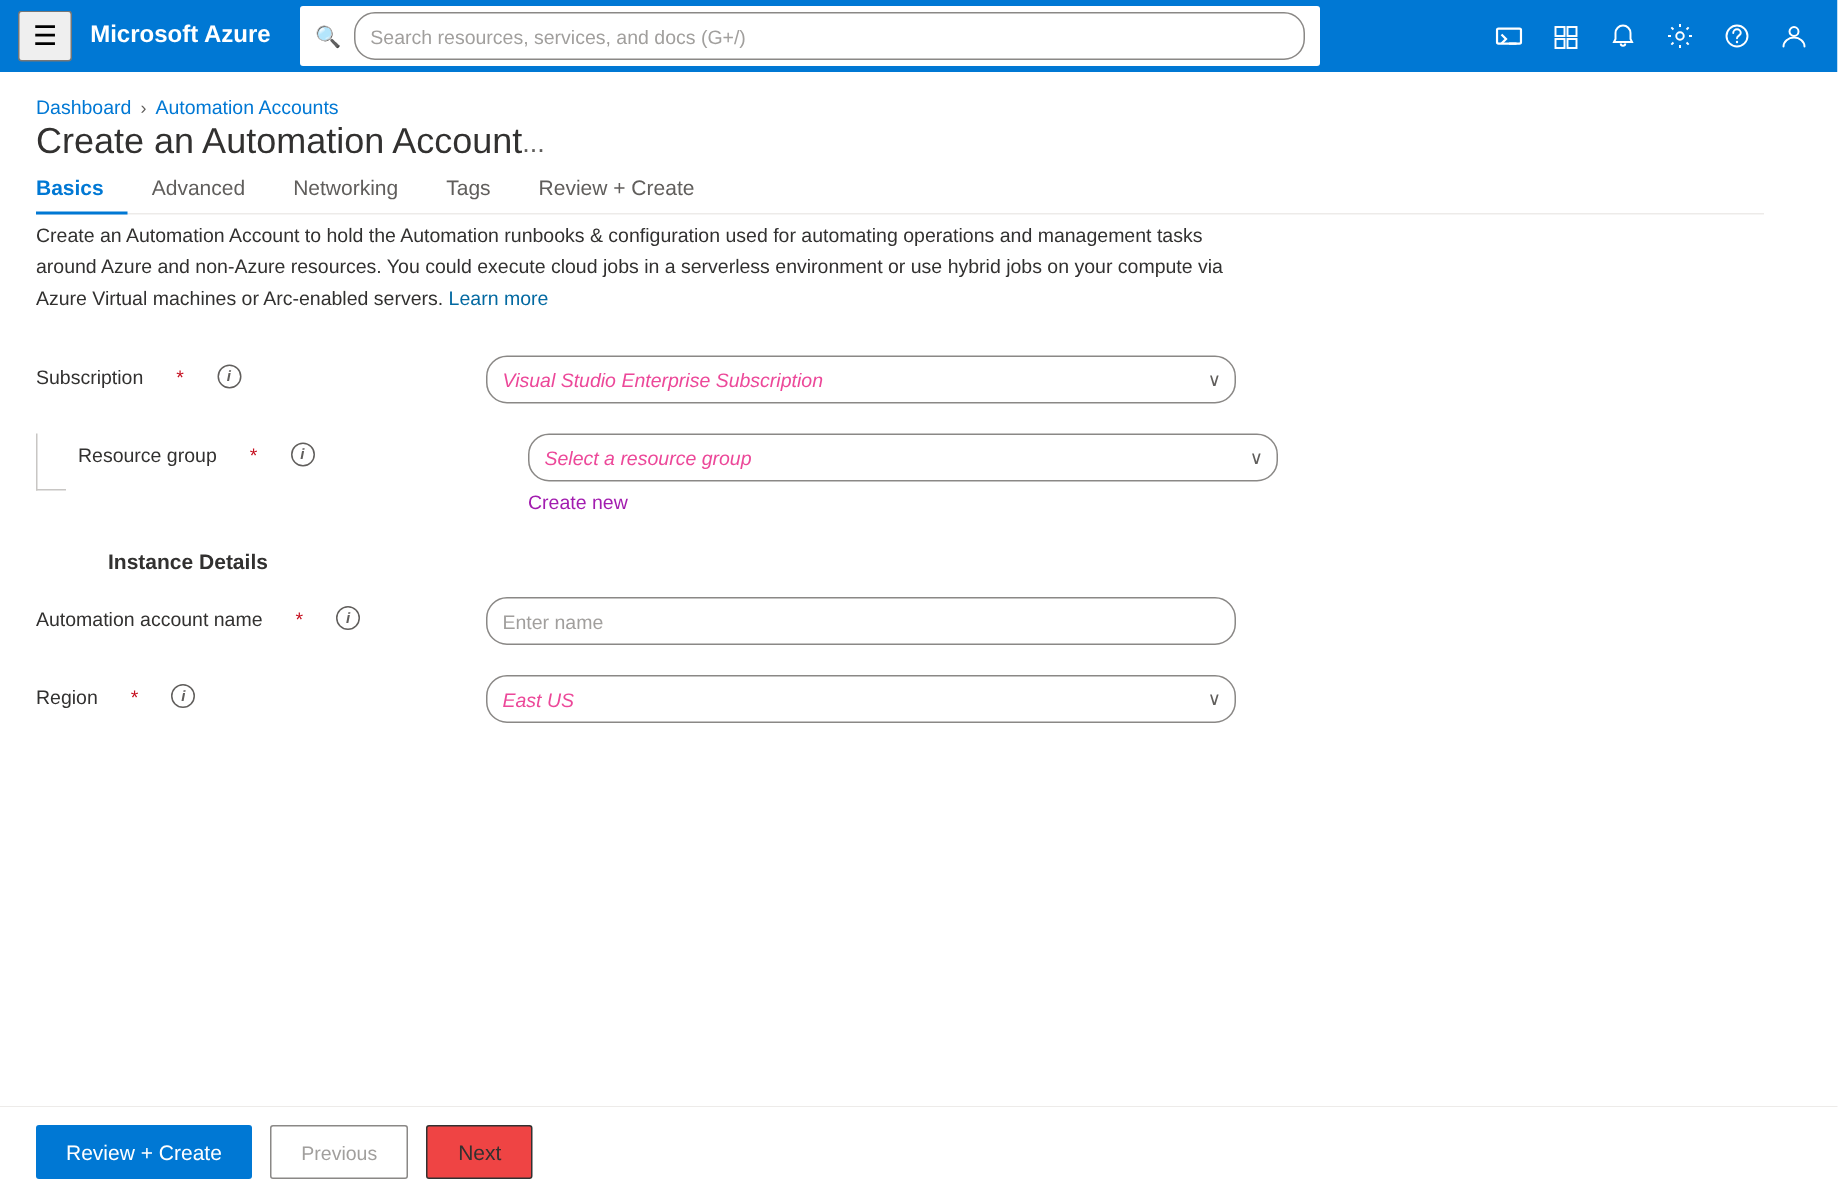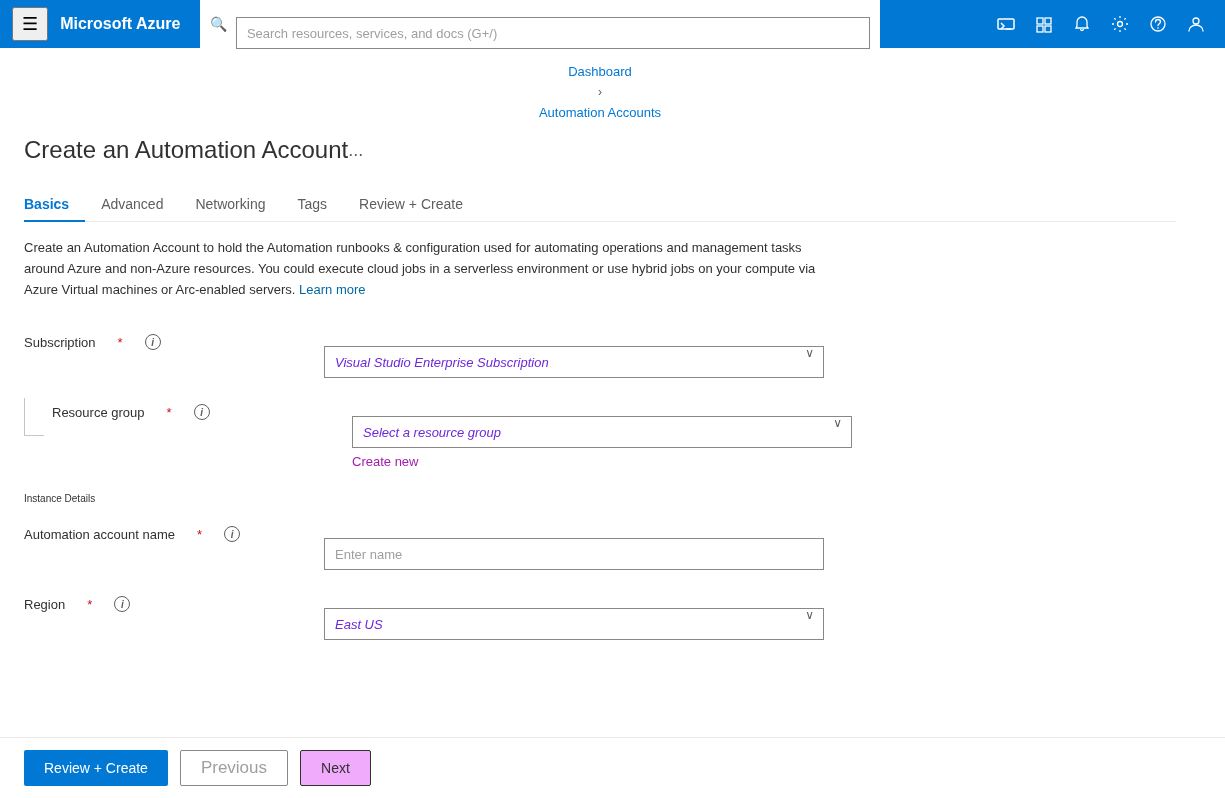--- a/index.html
+++ b/index.html
@@ -40,40 +40,40 @@
 
     
     .page-content {
       padding: 16px 24px;
       max-width: 1200px;
     }
 
     
     .breadcrumb {
       display: flex; align-items: center; gap: 6px;
-      font-size: 13px; color: #0078d4; margin-bottom: 16px; flex-direction: column;
+      font-size: 13px; color: #0078d4; margin-bottom: 2px;
     }
     .breadcrumb a { color: #0078d4; text-decoration: none; }
     .breadcrumb-sep { color: #605e5c; font-size: 12px; }
 
     
     .page-title-row {
-      display: flex; align-items: center; margin-bottom: 24px;
+      display: flex; align-items: center; 
     }
     .page-title {
       font-size: 24px; font-weight: 300; color: #323130;
     }
     .page-title-more {
       color: #605e5c; font-size: 18px; cursor: pointer;
     }
 
     
     .tabs {
       display: flex; gap: 0; border-bottom: 1px solid #edebe9;
-      margin-bottom: 16px;
+      margin-bottom: 4px;
     }
     .tab {
       padding: 8px 16px; cursor: pointer; font-size: 14px;
       color: #605e5c; border-bottom: 2px solid transparent;
       margin-bottom: -1px; white-space: nowrap;
     }
     .tab:first-child { padding-left: 0; }
     .tab.active {
       color: #0078d4; border-bottom: 2px solid #0078d4; font-weight: 600;
     }
@@ -109,69 +109,68 @@
     .form-field-col { flex: 1; max-width: 500px; }
 
     
     .rg-indent {
       display: flex; align-items: flex-start; margin-bottom: 20px;
     }
     .rg-content { display: flex; align-items: flex-start; flex: 1; }
 
     select, input[type="text"] {
       width: 100%; padding: 5px 10px; font-size: 13px;
-      border: 1px solid #8a8886; border-radius: 0;
-      background: #fff; color: #6d28d9; outline: none;
+      border: 1px solid #8a8886; border-radius: 14px;
+      background: #fff; color: #ec4899; outline: none;
       height: 32px;
-      margin-top: 18px;
     }
     select { appearance: none; -webkit-appearance: none; cursor: pointer; }
     .select-wrapper {
       position: relative; width: 100%;
     }
     .select-wrapper select { padding-right: 30px; font-style: italic; }
     .select-arrow {
       position: absolute; right: 10px; top: 50%; transform: translateY(-50%);
       pointer-events: none; color: #605e5c; font-size: 12px;
     }
     input[type="text"]::placeholder { color: #a19f9d; }
 
     .create-new-link {
       display: inline-block; margin-top: 6px;
       color: #a21caf; font-size: 13px; cursor: pointer; text-decoration: none;
     }
 
     
     .section-heading {
-      font-size: 10px; font-weight: 400; color: #323130;
-      margin-bottom: 16px; margin-top: 8px;
+      font-size: 14px; font-weight: 700; color: #323130;
+      margin-bottom: 16px; margin-top: 8px; margin-left: 48px;
     }
 
     
     .bottom-bar {
       position: fixed; bottom: 0; left: 0; right: 0;
       background: #fff;
       border-top: 1px solid #edebe9;
       padding: 12px 24px;
       display: flex; align-items: center; gap: 12px;
     }
     .btn-primary {
       background: #0078d4; color: #fff; border: none;
       padding: 6px 20px; font-size: 14px; cursor: pointer;
       border-radius: 2px; height: 36px;
     }
     .btn-secondary {
       background: #fff; color: #323130;
       border: 1px solid #8a8886;
-      padding: 6px 20px; font-size: 17px; cursor: pointer;
+      padding: 6px 20px; font-size: 13px; cursor: pointer;
       border-radius: 2px; height: 36px;
     }
     .btn-secondary:disabled { color: #a19f9d; cursor: not-allowed; }
     .btn-outline {
-      background: #f0abfc; color: #323130;
+      background: #ef4444; color: #323130;
       border: 1px solid #323130;
       padding: 6px 20px; font-size: 14px; cursor: pointer;
       border-radius: 2px; height: 36px;
     }
   </style>
 </head>
 <body>
 
 <nav class="topnav">
   <button class="topnav-hamburger">☰</button>

